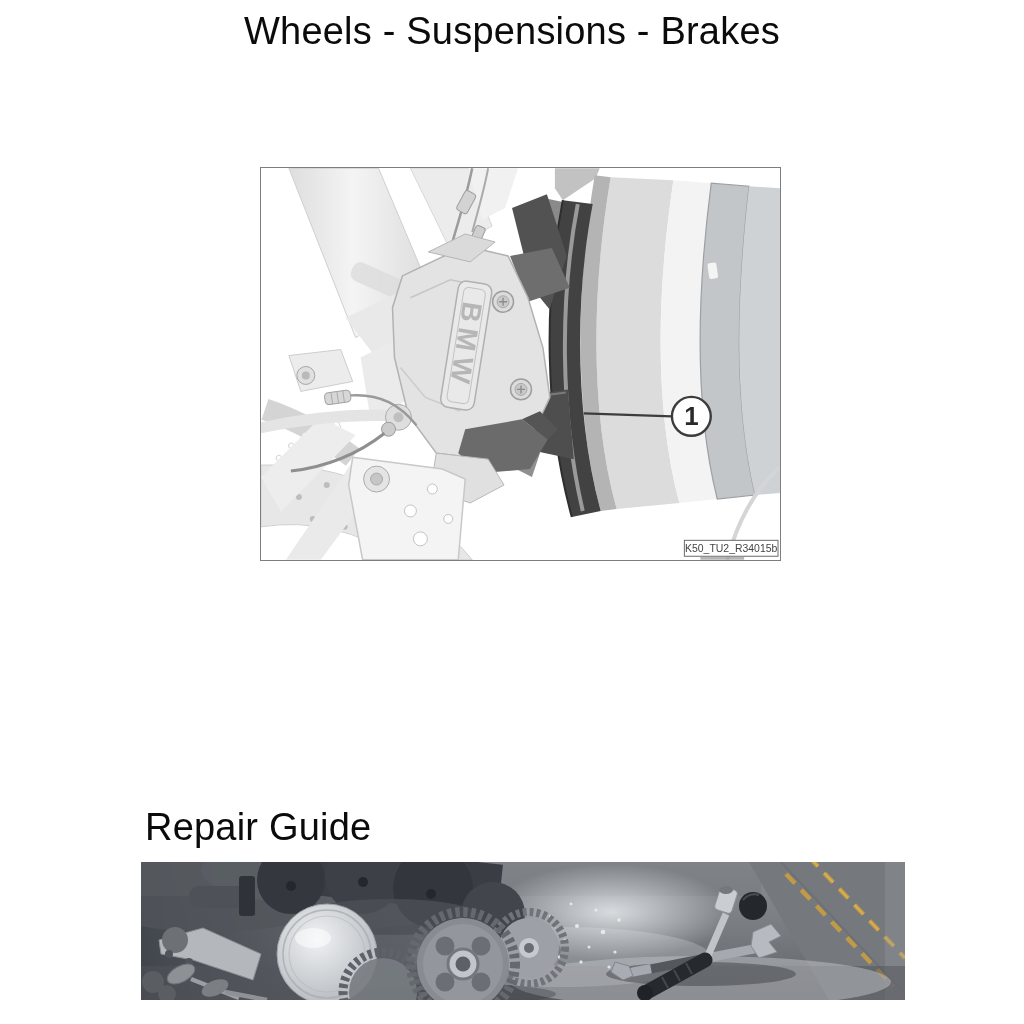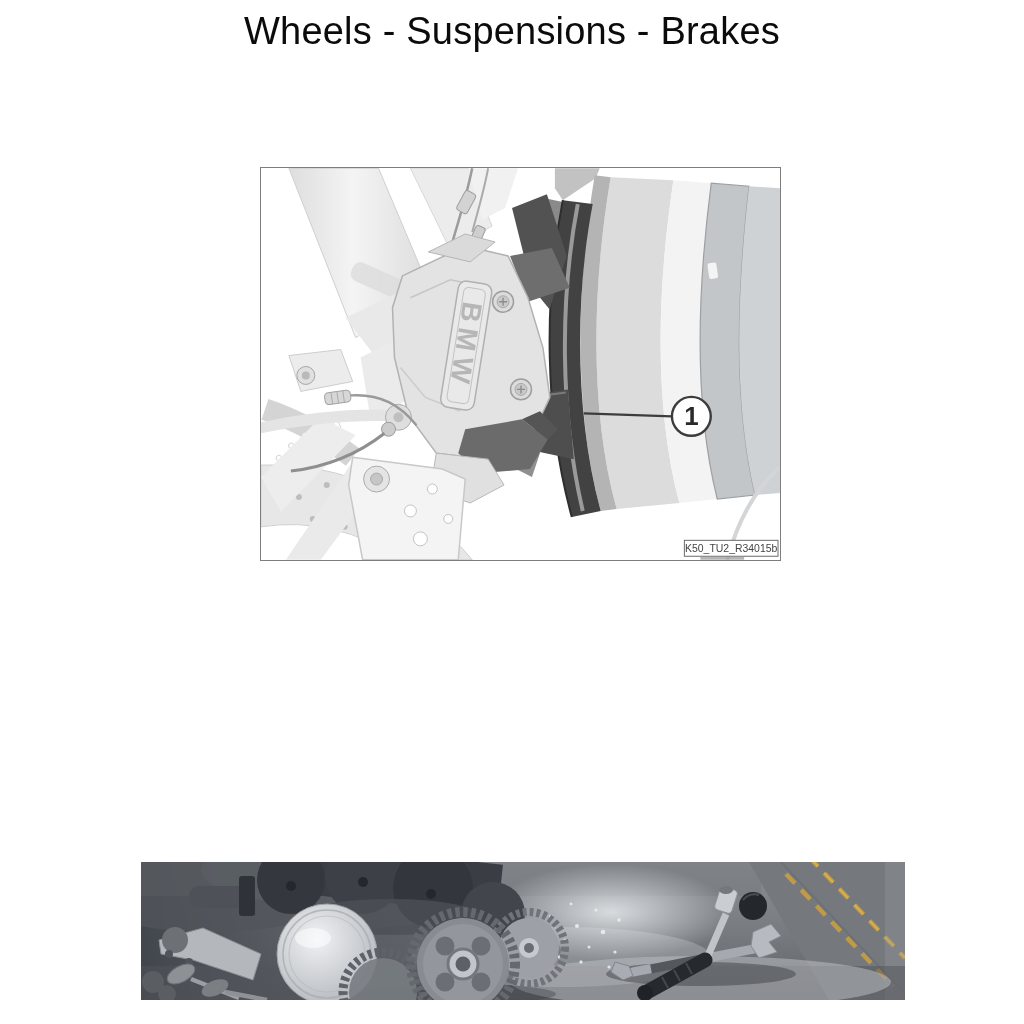--- a/index.html
+++ b/index.html
@@ -174,20 +174,21 @@
       </g>
 
       <g>
         <rect x="425" y="373.5" width="94" height="16" fill="#ffffff" stroke="#6a6a6a" stroke-width="1"></rect>
         <text x="472" y="385.5" text-anchor="middle" font-size="10.5" fill="#444444">K50_TU2_R34015b</text>
         <rect x="441" y="390" width="44" height="3" fill="#9e9e9e" opacity="0.75"></rect>
       </g>
     </svg>
   </figure>
 
+  <h2 class="repair-guide">Repair Guide</h2>
 
   <div class="banner">
     <svg viewBox="0 0 764 138">
       <defs>
         <linearGradient id="lgBase" x1="0" y1="0" x2="0" y2="1">
           <stop offset="0" stop-color="#8b8f94"></stop>
             <stop offset="0.45" stop-color="#7a7e83"></stop>
             <stop offset="1" stop-color="#5f6368"></stop>
         </linearGradient>
         <linearGradient id="lgLeft" x1="0" y1="0" x2="1" y2="0">

